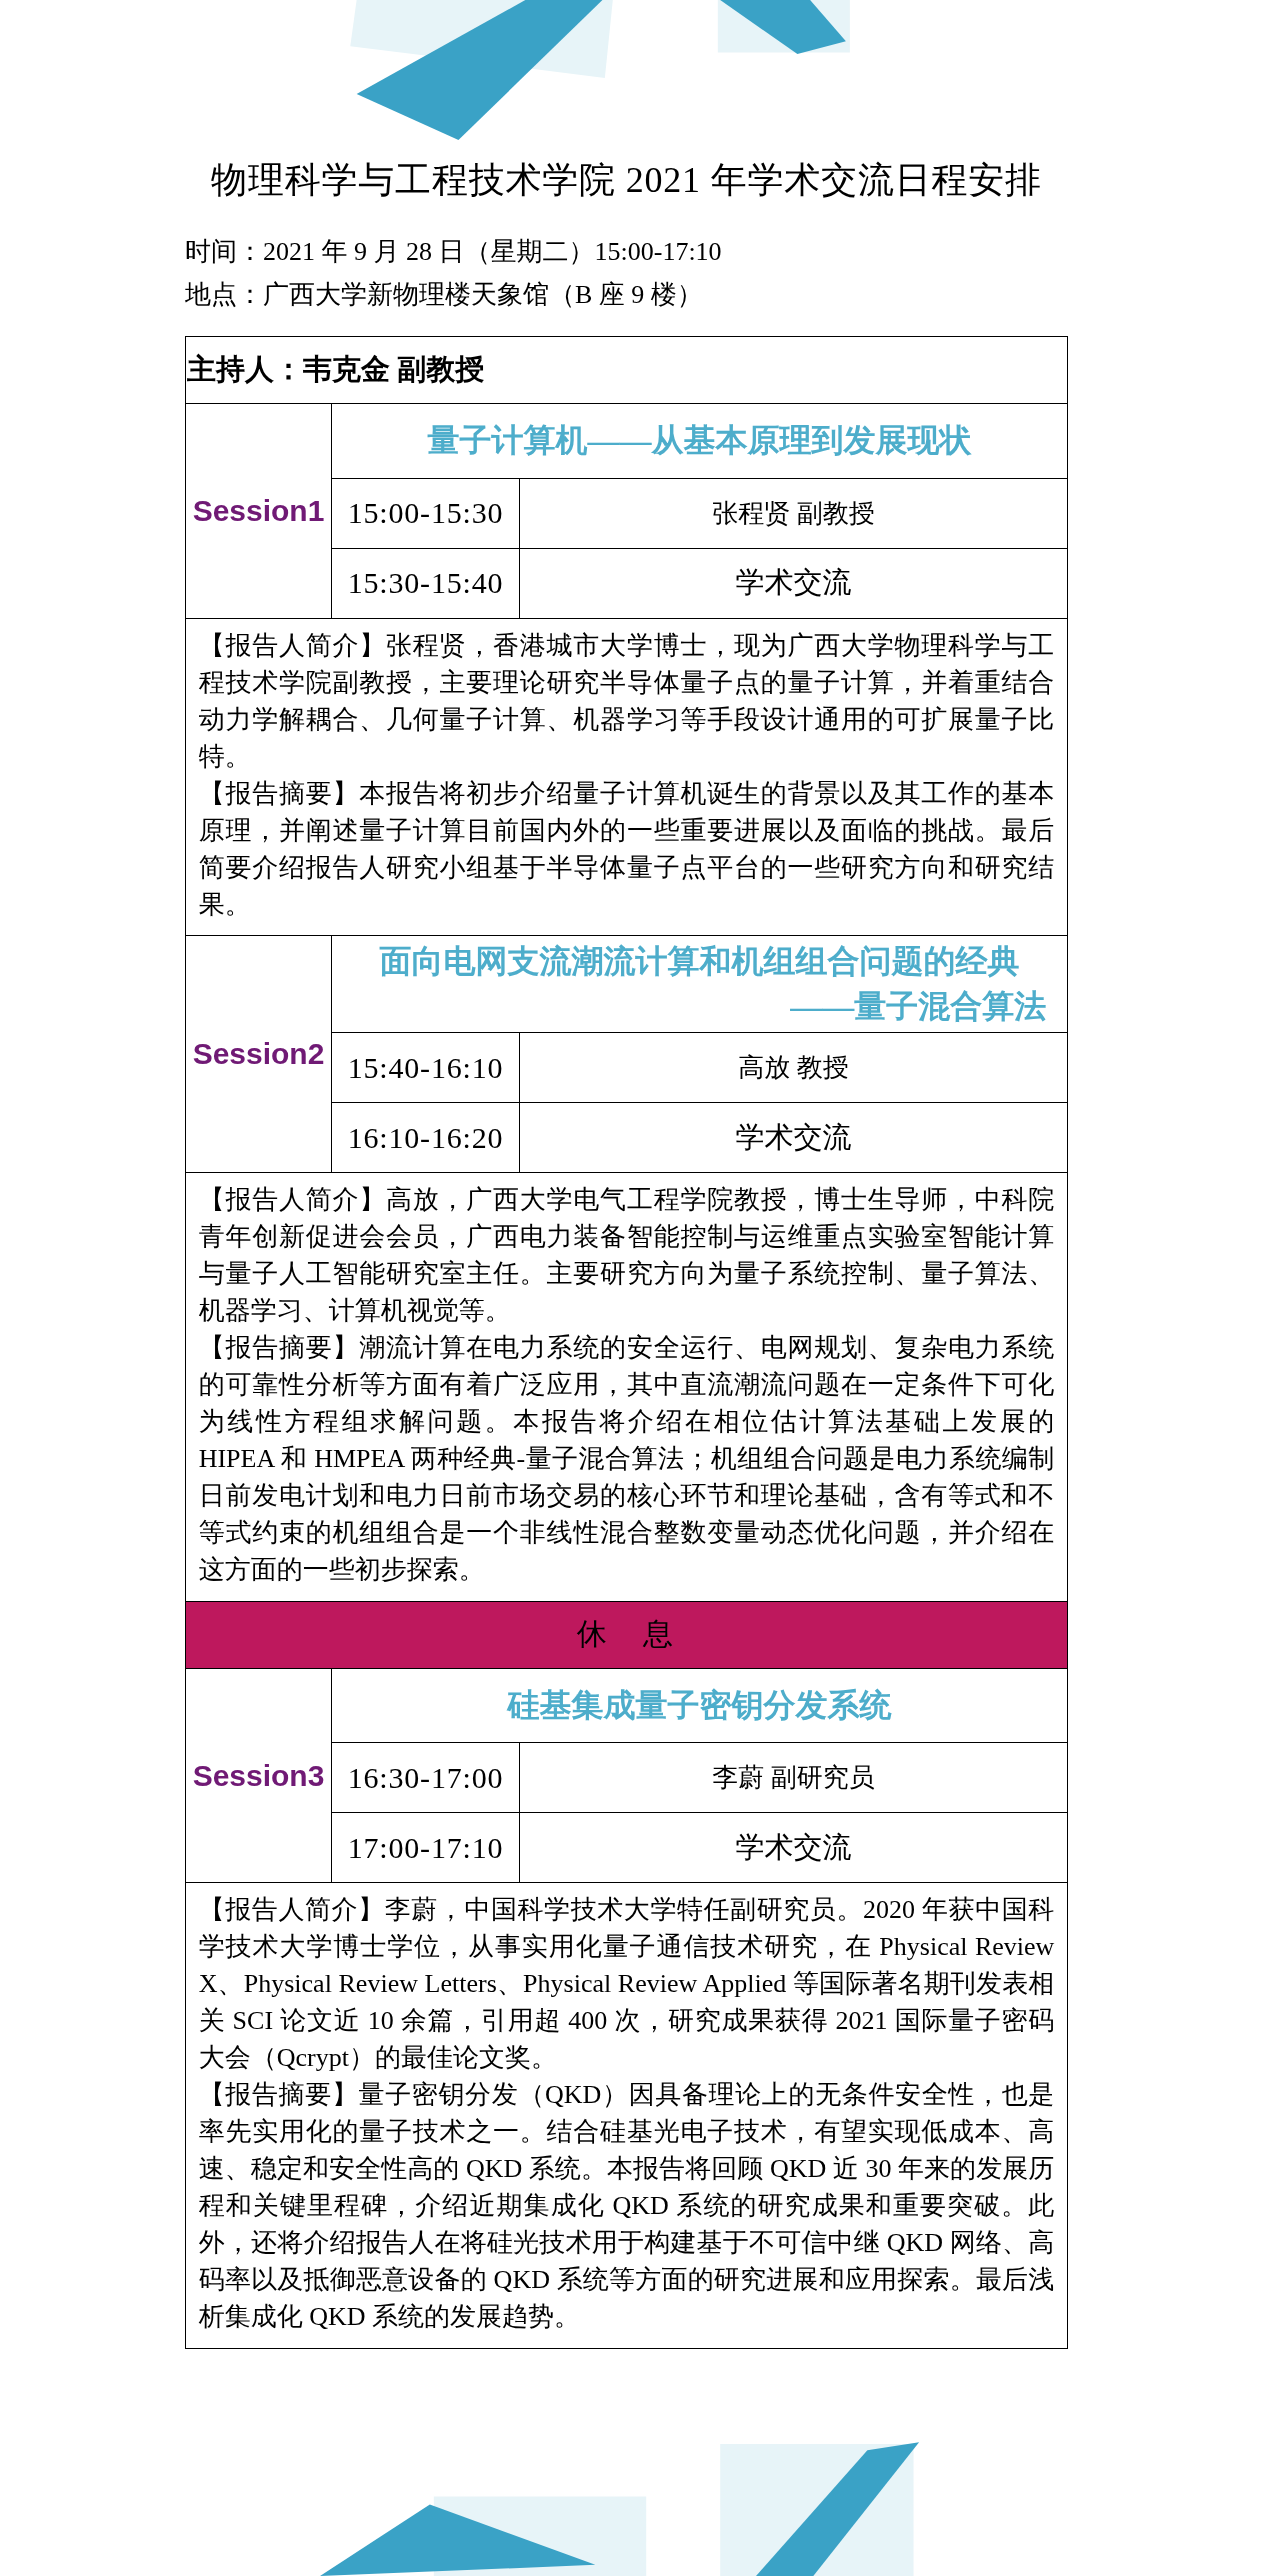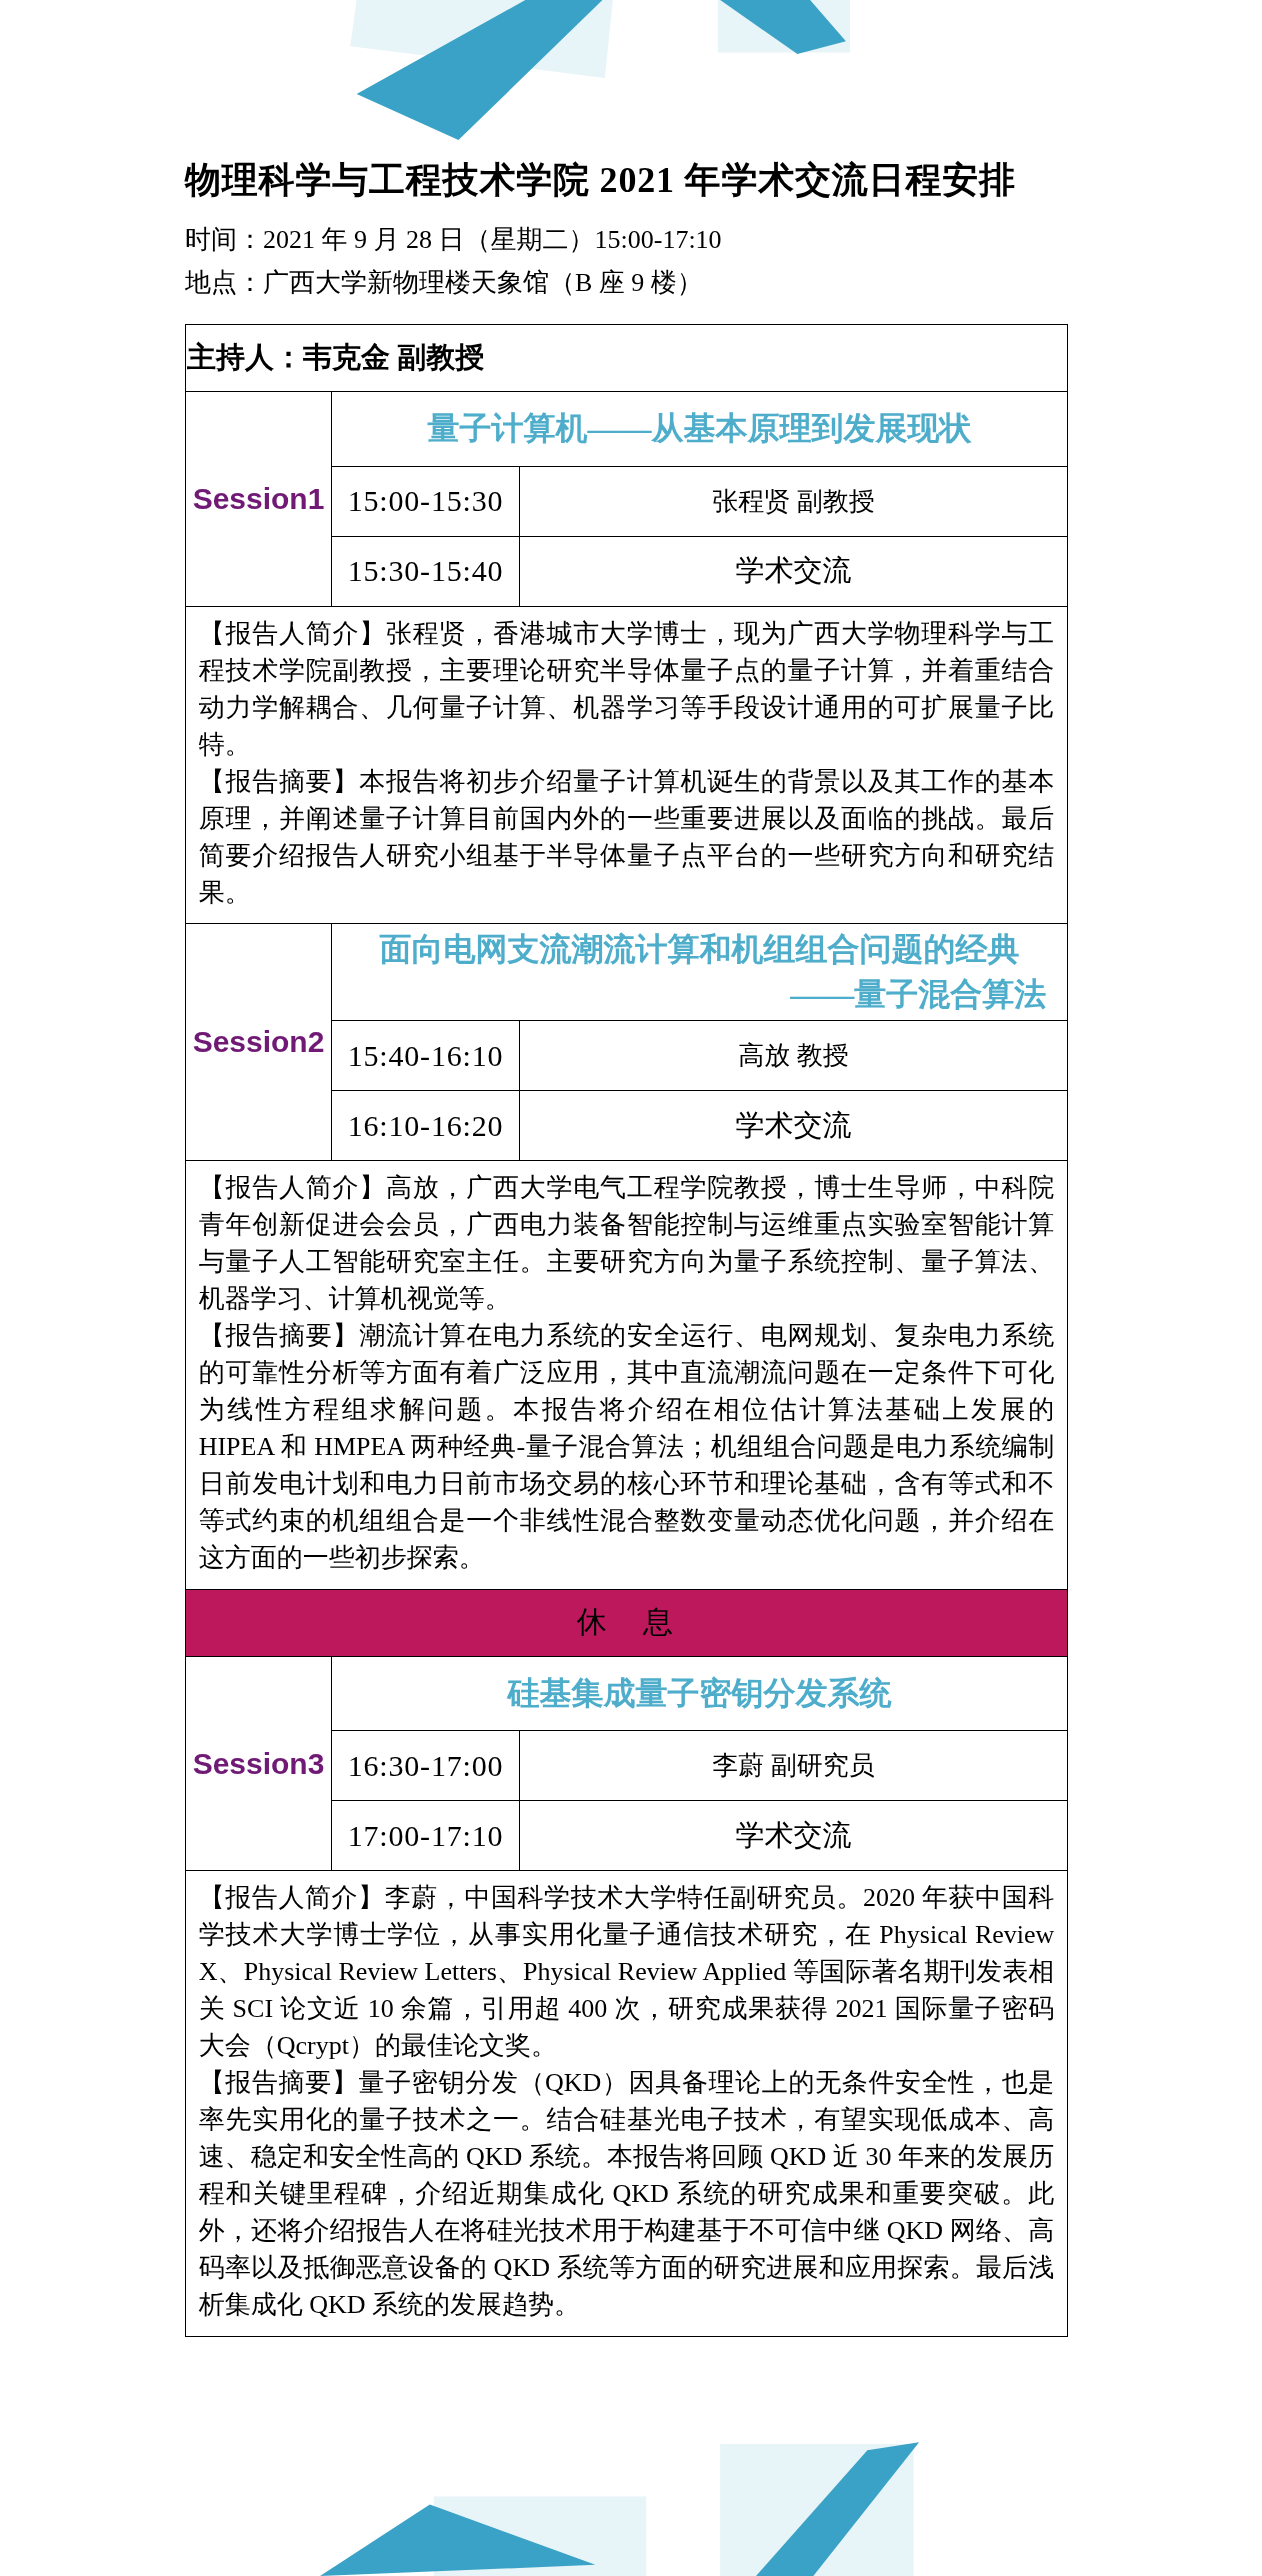--- a/index.html
+++ b/index.html
@@ -8,27 +8,27 @@
     background:#ffffff;
     font-family:"Liberation Serif","DejaVu Serif",serif;
     color:#000;
   }
   
   .deco-layer{position:absolute;left:0;top:0;width:1263px;height:2576px;z-index:0;pointer-events:none;}
   
   .content{position:absolute;left:185px;top:0;width:883px;z-index:1;}
   .page-title{
     margin-top:158px;
-    font-size:36px;font-weight:bold;letter-spacing:0.8px;line-height:1.25;
+    font-size:36px;font-weight:normal;text-align:center;letter-spacing:0.8px;line-height:1.25;
   }
   .page-subtitle{
     margin-top:12.7px;
     font-size:30px;font-weight:bold;text-align:center;color:#45a6c8;letter-spacing:1.6px;
   }
-  .info-line{font-size:26px;margin-top:19px;line-height:1.35;}
+  .info-line{font-size:26px;margin-top:31px;line-height:1.35;}
   .info-line + .info-line{margin-top:8px;}
   table.schedule{
     width:100%;border-collapse:collapse;table-layout:fixed;margin-top:24px;
   }
   table.schedule td{border:1.6px solid #000;vertical-align:middle;}
   col.c-session{width:146px;}
   col.c-time{width:188px;}
   col.c-main{width:auto;}
   .host-cell{height:64px;text-align:left;font-weight:bold;font-size:29px;}
   .session-cell{

